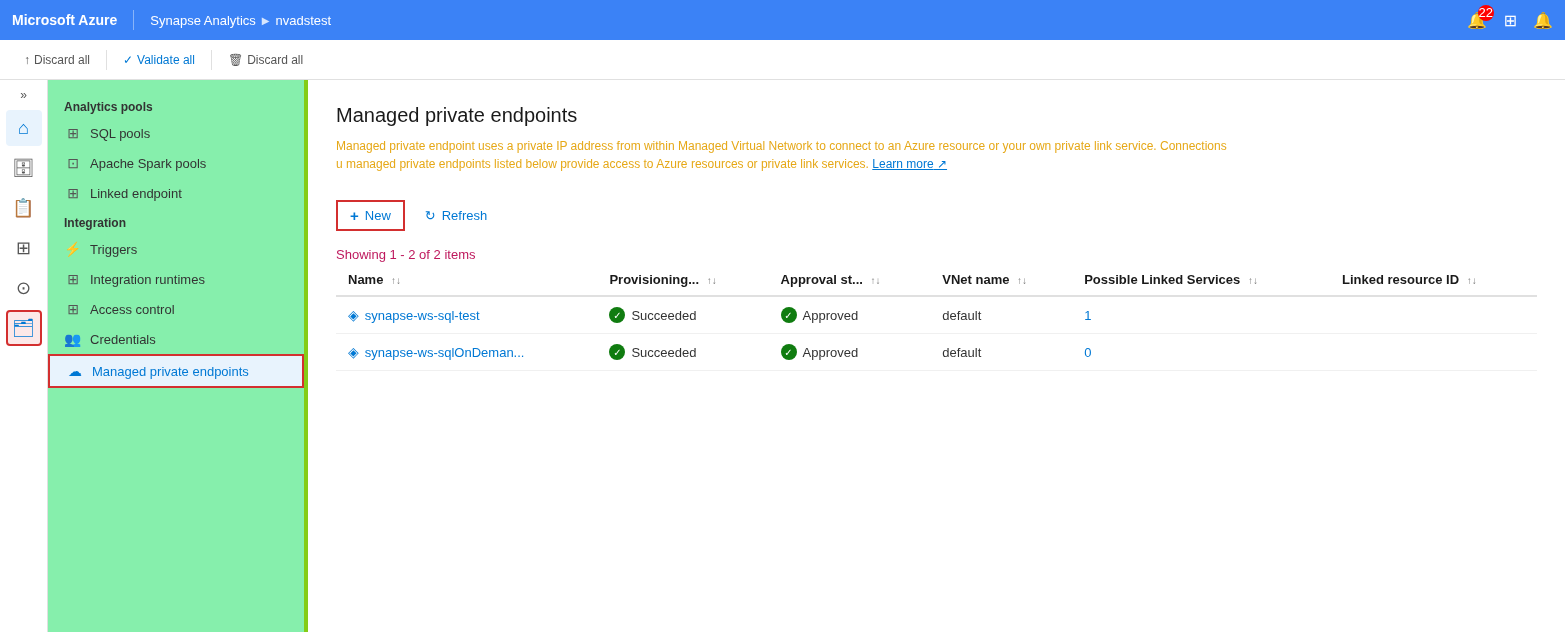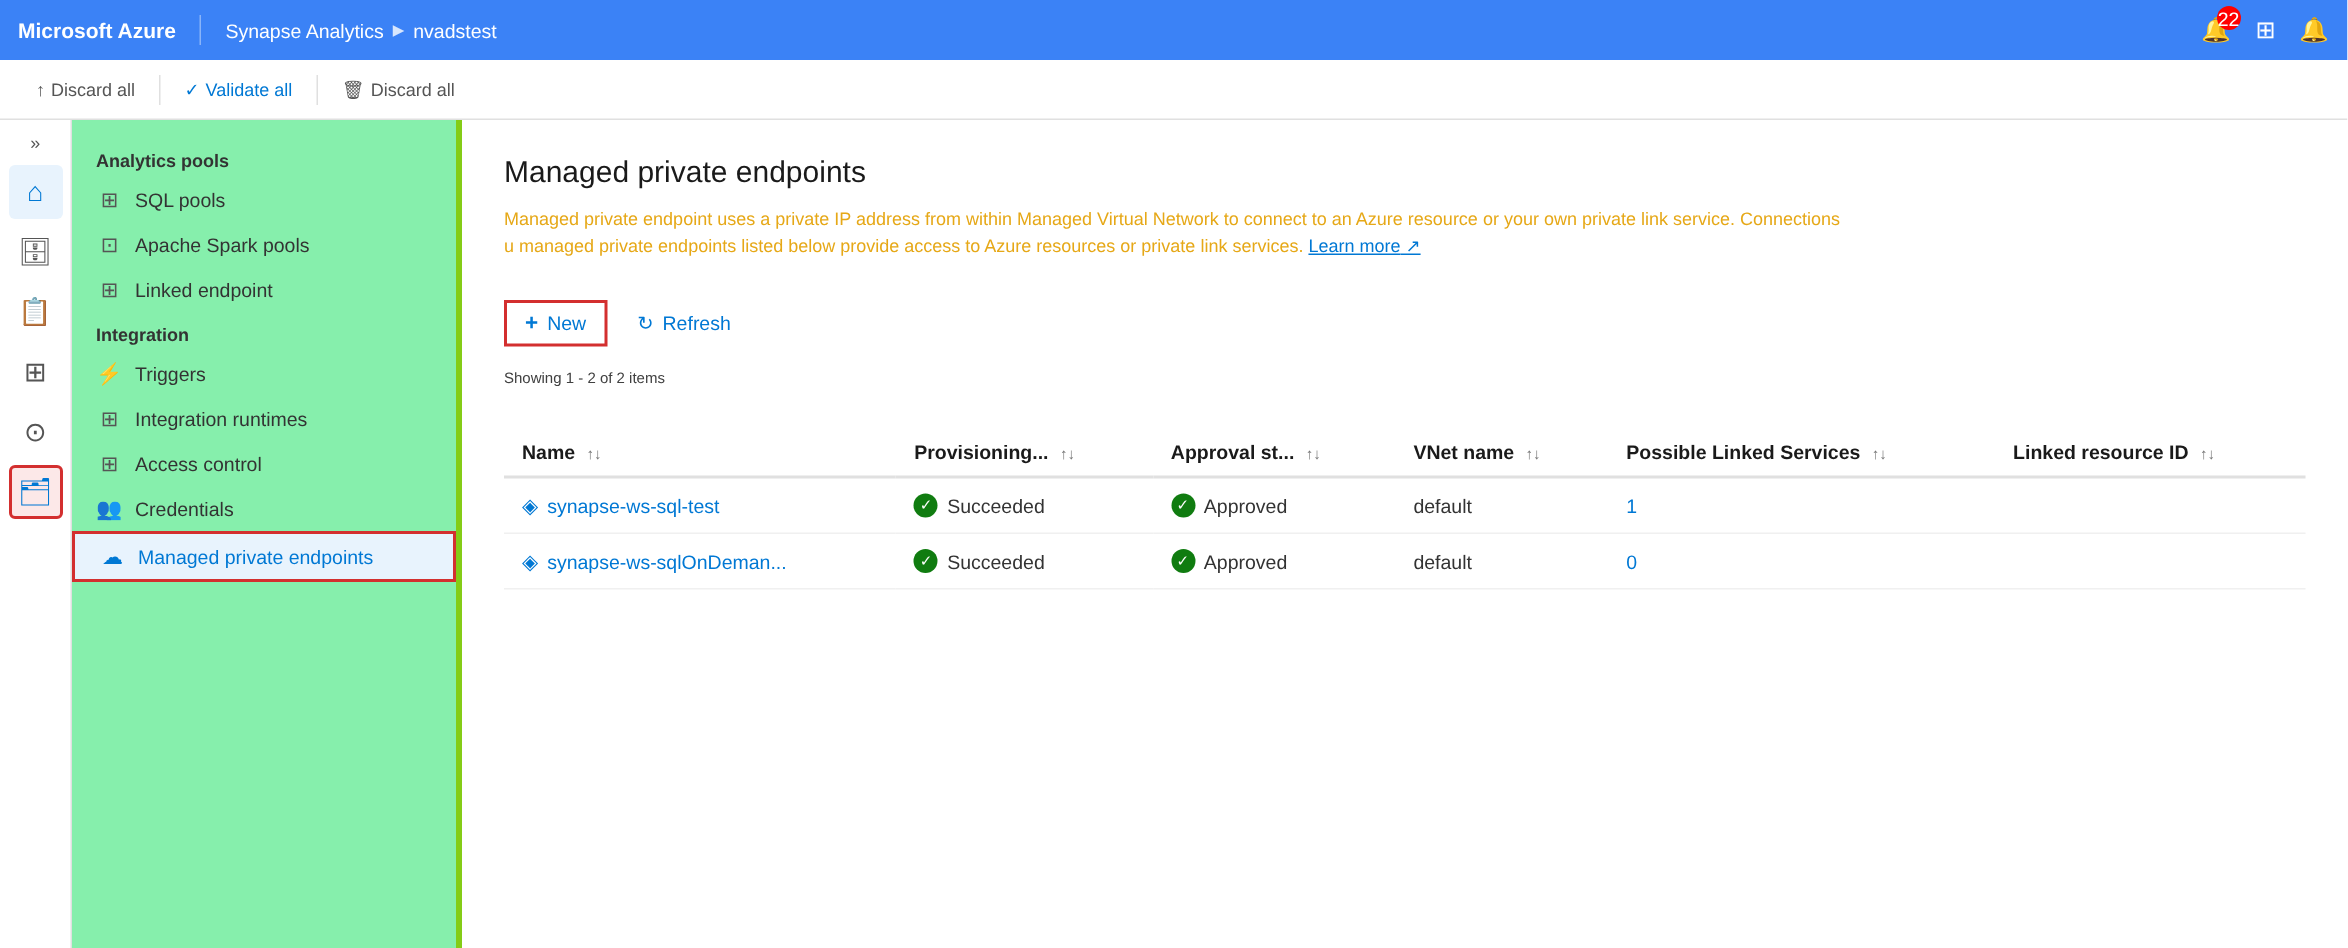--- a/index.html
+++ b/index.html
@@ -198,23 +198,23 @@
       gap: 6px;
       padding: 5px 12px;
       border: none;
       background: none;
       color: #0078d4;
       cursor: pointer;
       font-size: 13px;
     }
 
     .items-count {
-      font-size: 10px;
-      color: #404040;
-      margin-bottom: 28px;
+      font-size: 13px;
+      color: #be185d;
+      margin-bottom: 2px;
     }
 
     
     .data-table {
       width: 100%;
       border-collapse: collapse;
     }
     .data-table th {
       text-align: left;
       padding: 8px 12px;

